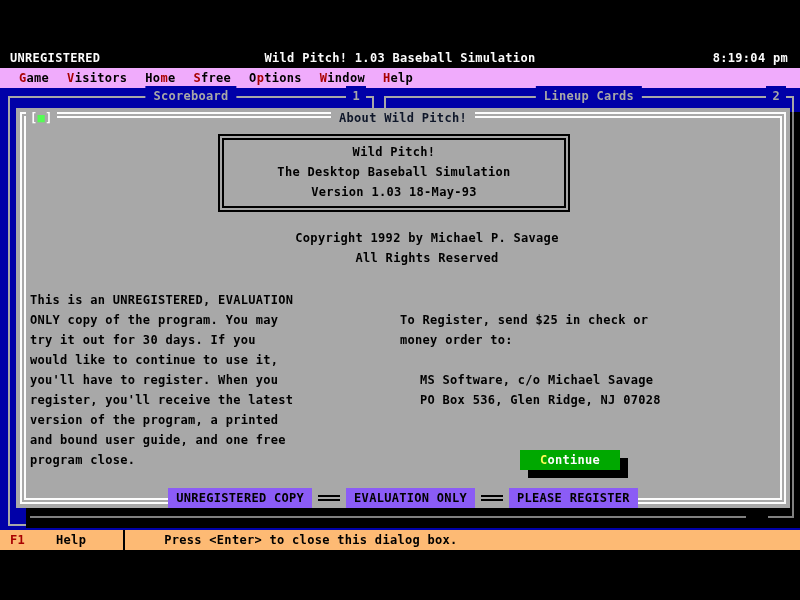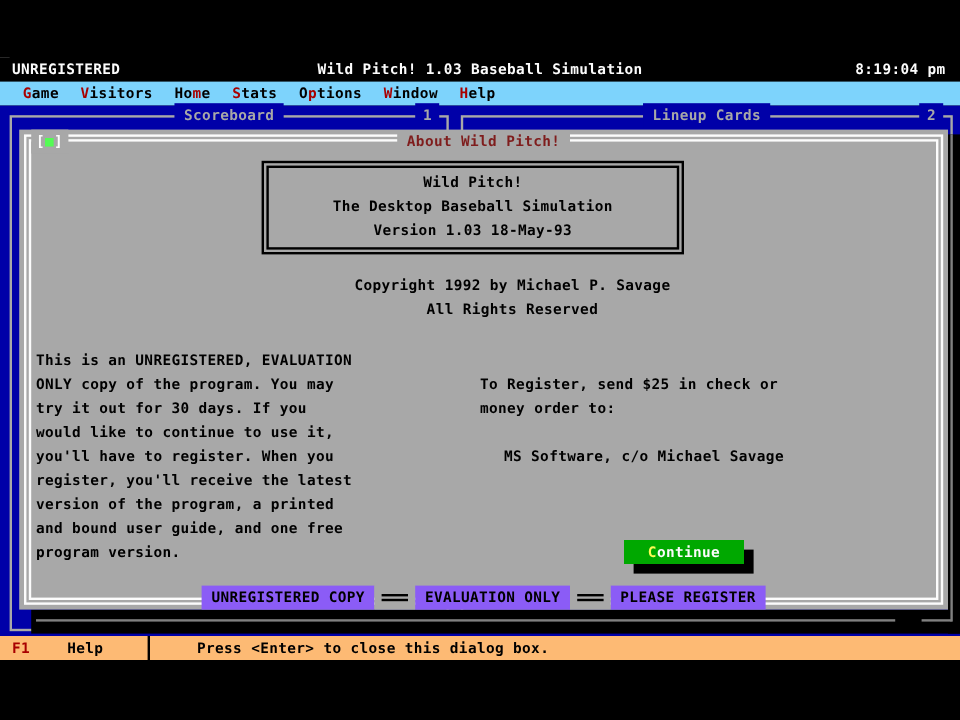--- a/index.html
+++ b/index.html
@@ -8,21 +8,21 @@
     font-family:"DejaVu Sans Mono","Liberation Mono",monospace;
     font-weight:bold; font-size:12px; line-height:20px; letter-spacing:0.3px;
   }
   
   .titlebar { position:absolute; left:0; top:48px; width:800px; height:20px; background:#000; color:#FCFCFC; }
   .tb-left   { position:absolute; left:10px; top:0; }
   .tb-center { position:absolute; left:0; top:0; width:100%; text-align:center; }
   .tb-right  { position:absolute; right:12px; top:0; }
   .corner-artifact { position:absolute; left:0; top:48px; width:8px; height:12px; background:#A8A8A8; }
   
-  .menubar { position:absolute; left:0; top:68px; width:800px; height:20px; background:#7dd3fc;
+  .menubar { position:absolute; left:0; top:68px; width:800px; height:20px; background:#f0abfc;
              color:#000; display:flex; padding-left:10px; box-sizing:border-box; }
   .menu-item { padding:0 9px; white-space:pre; cursor:default; }
   .hotkey { color:#A80000; }
   
   .desktop { position:absolute; left:0; top:88px; width:800px; height:442px; background:#0000A8; }
   .win-frame { position:absolute; border:2px solid #A8A8A8; color:#A8A8A8; z-index:2; }
   .win-scoreboard { left:8px;   top:8px; width:366px; height:430px; box-sizing:border-box; }
   .win-lineup     { left:384px; top:8px; width:410px; height:430px; box-sizing:border-box; }
   .win-title { position:absolute; top:-12px; left:50%; transform:translateX(-50%);
                background:#0000A8; padding:0 8px; white-space:pre; }
@@ -32,21 +32,21 @@
   .shadow-bottom { position:absolute; left:26px;  top:420px; width:774px; height:20px;  background:#000; z-index:4; }
   .frag-h1 { position:absolute; left:30px;  top:428px; width:716px; height:2px; background:#808080; z-index:5; }
   .frag-h2 { position:absolute; left:768px; top:428px; width:25px;  height:2px; background:#808080; z-index:5; }
   .frag-v  { position:absolute; left:792px; top:24px;  width:2px;   height:406px; background:#808080; z-index:5; }
   
   .dialog { position:absolute; left:16px; top:20px; width:774px; height:400px;
             background:#A8A8A8; color:#000; z-index:6; }
   .dialog-border { position:absolute; left:4px; top:4px; right:4px; bottom:4px;
                    border:6px double #FCFCFC; pointer-events:none; }
   .dialog-title-row { position:absolute; top:0; left:0; width:100%; height:20px; text-align:center; }
-  .dialog-title { background:#A8A8A8; padding:0 8px; color:#7f1d1d; white-space:pre; }
+  .dialog-title { background:#A8A8A8; padding:0 8px; color:#0f172a; white-space:pre; }
   .close-btn { position:absolute; left:10px; top:0; height:20px; background:#A8A8A8;
                padding:0 4px; color:#FCFCFC; cursor:default; }
   .close-glyph { color:#54FC54; }
   .about-box { position:absolute; left:202px; top:26px; width:352px; height:78px;
                border:6px double #000; box-sizing:border-box; text-align:center; padding-top:2px; }
   .about-box div { white-space:pre; }
   .copyright { position:absolute; left:0; top:120px; width:100%; text-align:center;margin-left:24px; }
   .copyright div { white-space:pre; }
   .body-left { position:absolute; left:14px; top:182px; }
   .body-left div { white-space:pre; min-height:20px; }
@@ -81,21 +81,21 @@
   <div class="titlebar">
     <span class="tb-left">UNREGISTERED</span>
     <span class="tb-center">Wild Pitch! 1.03 Baseball Simulation</span>
     <span class="tb-right">8:19:04 pm</span>
   </div>
 
   <div class="menubar">
     <span class="menu-item"><span></span><span class="hotkey">G</span><span>ame</span></span>
     <span class="menu-item"><span></span><span class="hotkey">V</span><span>isitors</span></span>
     <span class="menu-item"><span>Ho</span><span class="hotkey">m</span><span>e</span></span>
-    <span class="menu-item"><span></span><span class="hotkey">S</span><span>tats</span></span>
+    <span class="menu-item"><span></span><span class="hotkey">S</span><span>free</span></span>
     <span class="menu-item"><span>O</span><span class="hotkey">p</span><span>tions</span></span>
     <span class="menu-item"><span></span><span class="hotkey">W</span><span>indow</span></span>
     <span class="menu-item"><span></span><span class="hotkey">H</span><span>elp</span></span>
   </div>
 
   <div class="desktop">
 
     <div class="win-frame win-scoreboard">
       <span class="win-title">Scoreboard</span>
       <span class="win-num">1</span>
@@ -133,30 +133,31 @@
 
       <div class="body-left">
         <div>This is an UNREGISTERED, EVALUATION</div>
         <div>ONLY copy of the program. You may</div>
         <div>try it out for 30 days. If you</div>
         <div>would like to continue to use it,</div>
         <div>you'll have to register. When you</div>
         <div>register, you'll receive the latest</div>
         <div>version of the program, a printed</div>
         <div>and bound user guide, and one free</div>
-        <div>program version.</div>
+        <div>program close.</div>
       </div>
 
       <div class="register-block">
         <div>To Register, send $25 in check or</div>
         <div>money order to:</div>
       </div>
 
       <div class="address-block">
         <div>MS Software, c/o Michael Savage</div>
+        <div>PO Box 536, Glen Ridge, NJ 07028</div>
       </div>
 
       <div class="btn-shadow"></div>
       <div class="continue-btn"><span></span><span class="btn-hot">C</span><span>ontinue</span></div>
 
       <div class="dialog-footer">
         <span class="footer-text">UNREGISTERED COPY</span>
         <span class="sep-wrap">
             <span class="dline"></span>
           </span>

